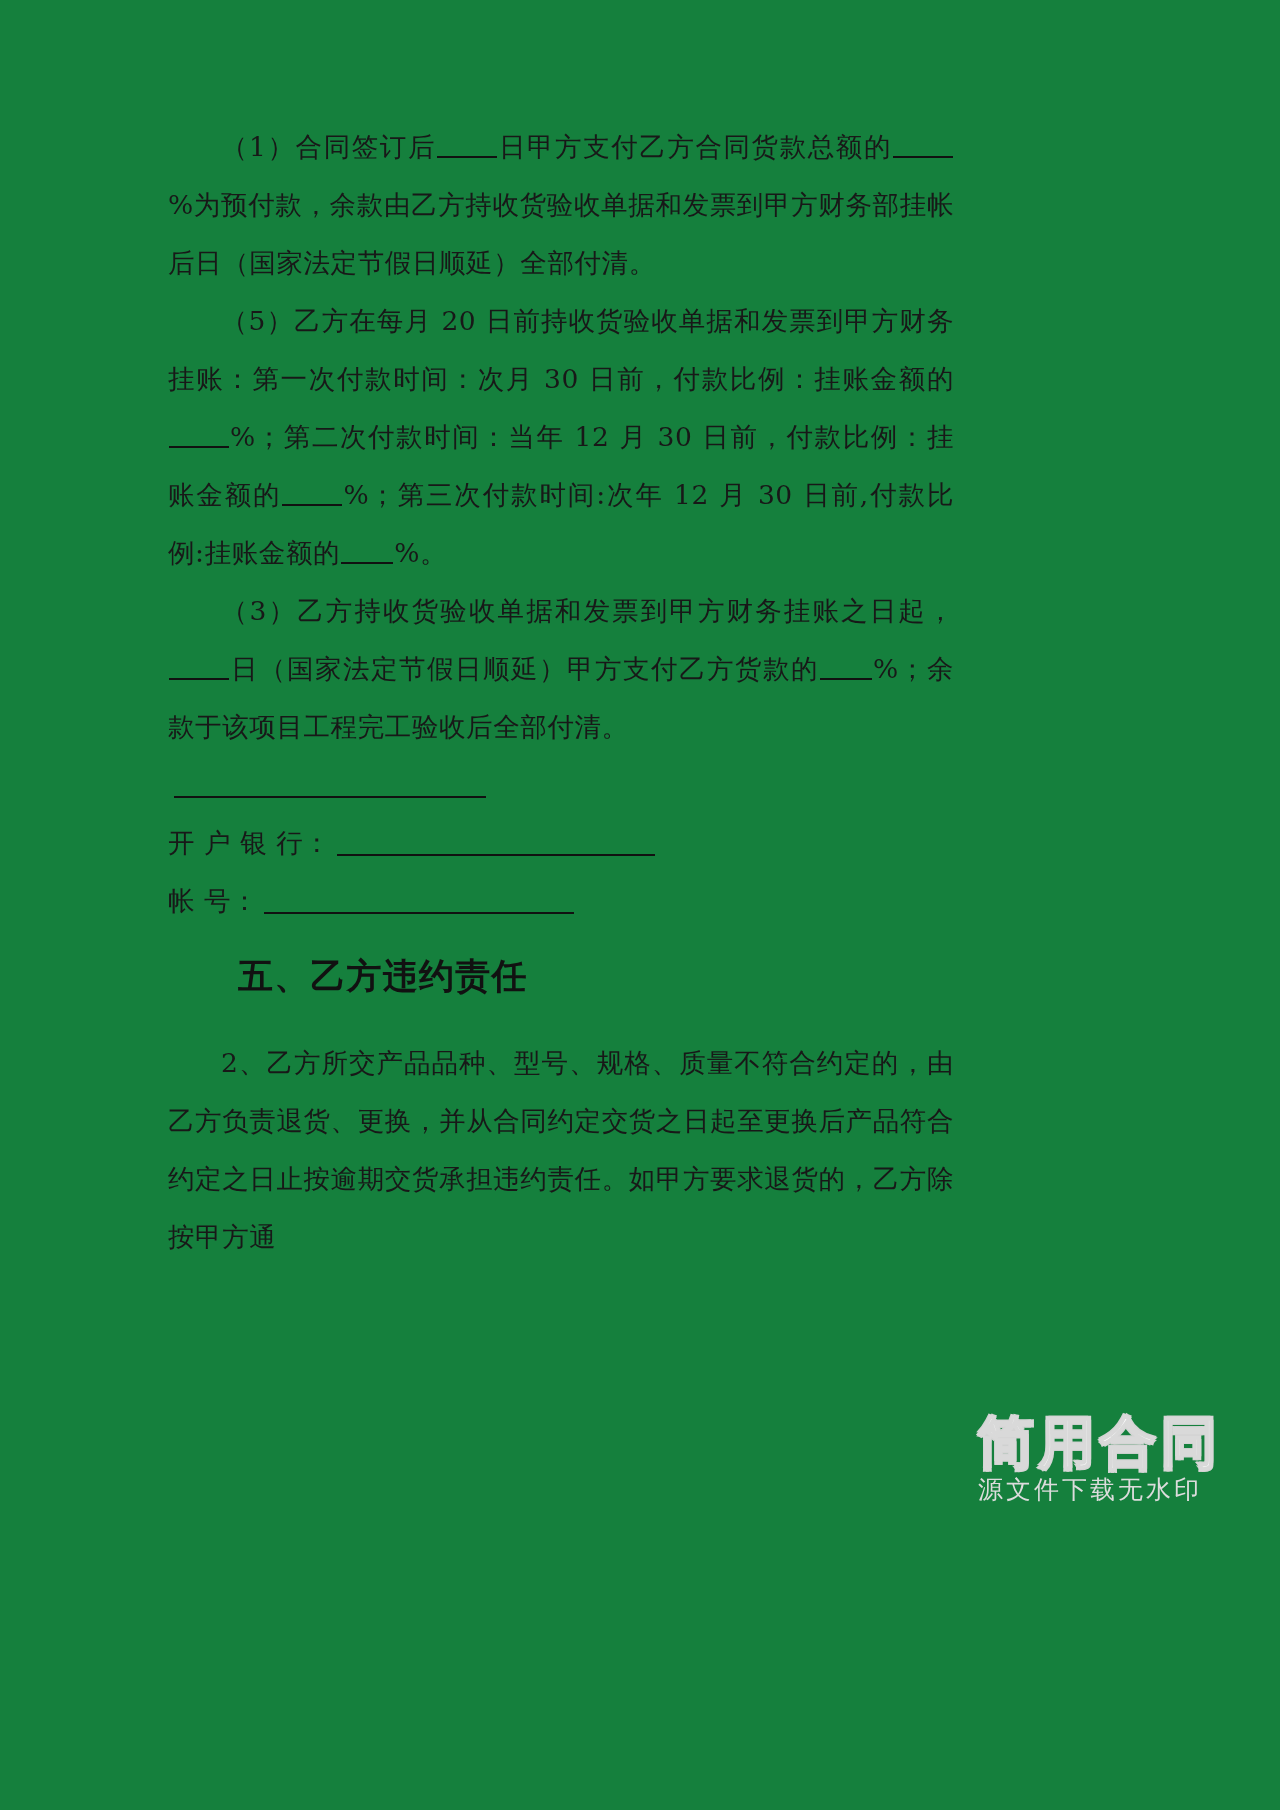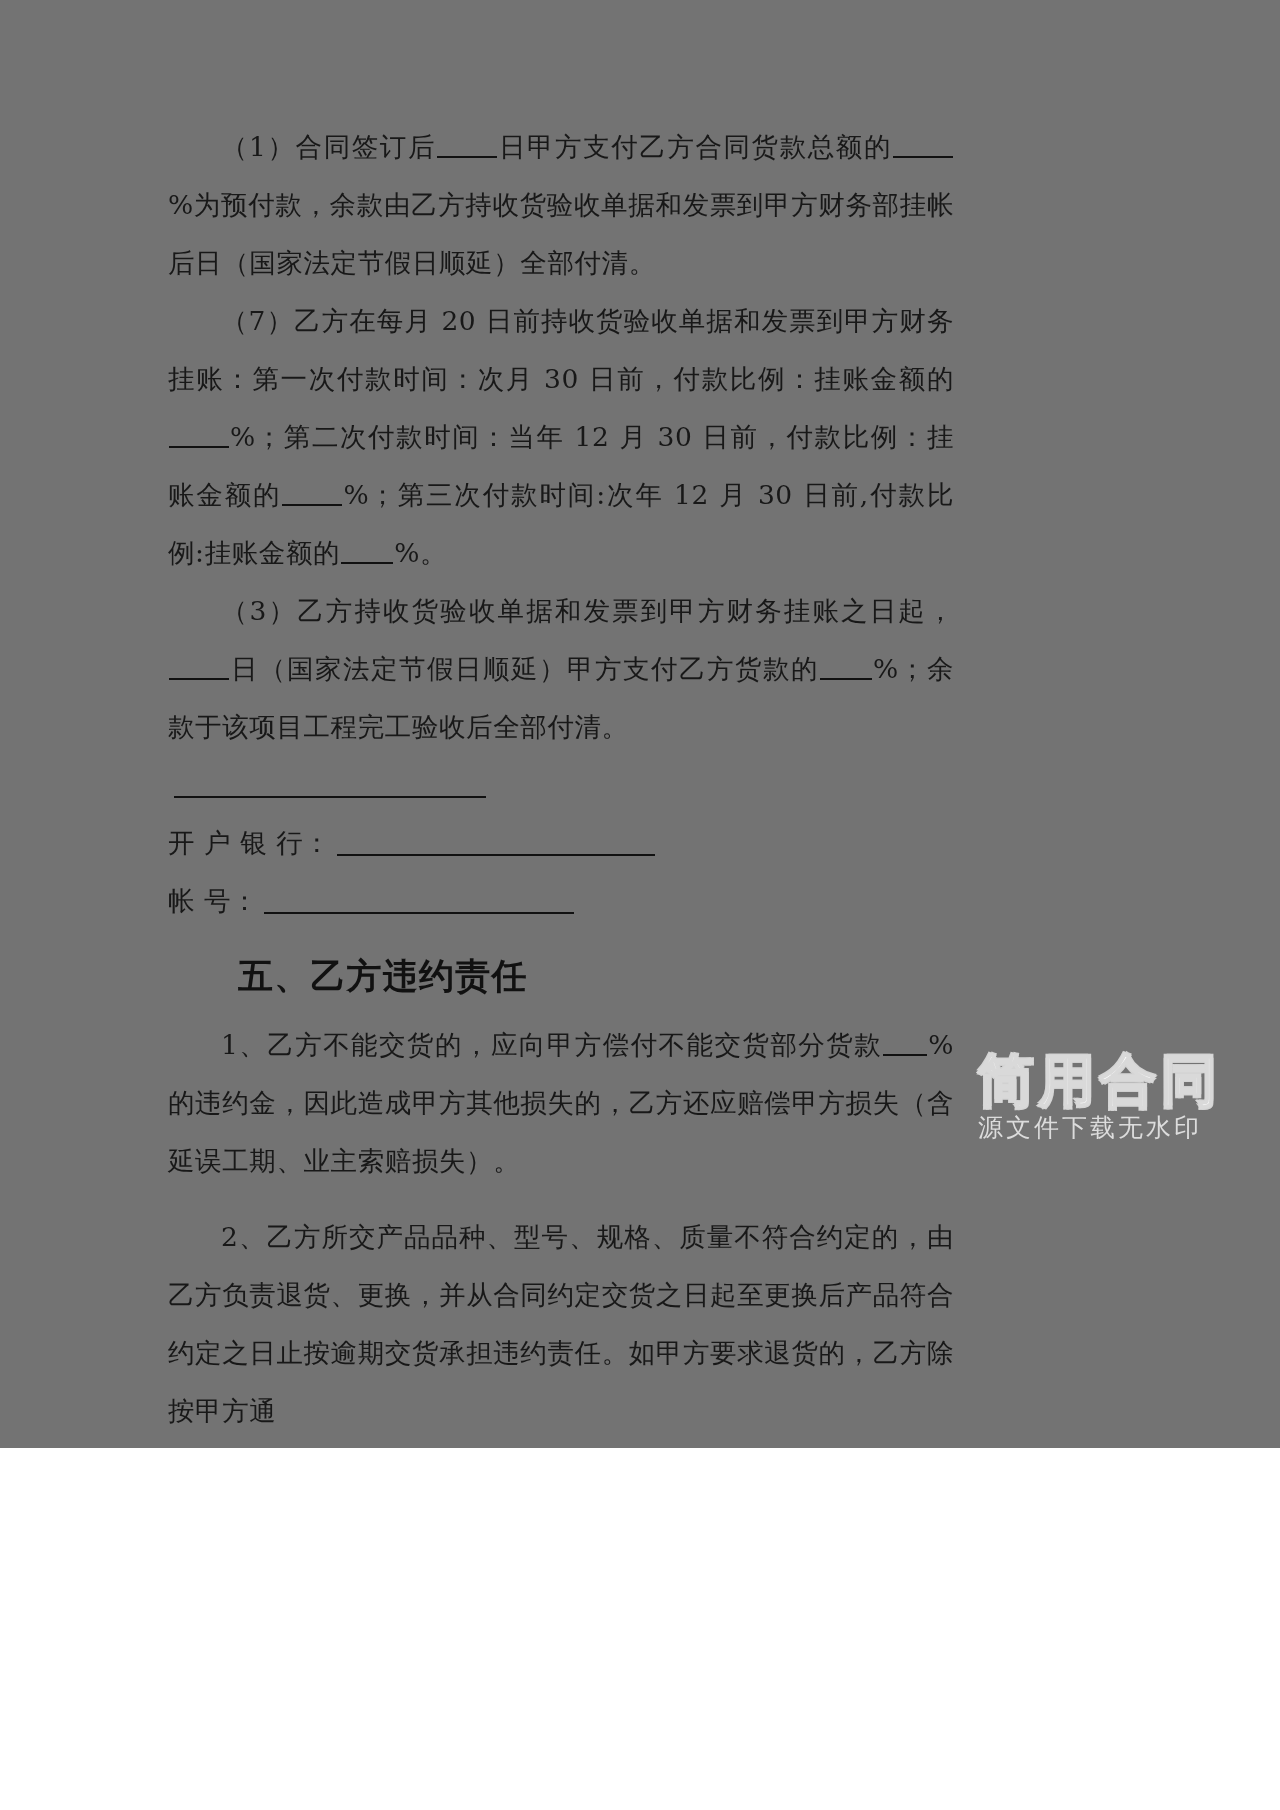--- a/index.html
+++ b/index.html
@@ -3,22 +3,22 @@
 <meta charset="utf-8">
 <style>
   html, body {
     margin: 0;
     padding: 0;
     background: #ffffff;
   }
   .page {
     position: relative;
     width: 1280px;
-    height: 1448px;
-    background: #737373;
+    height: 1810px;
+    background: #15803d;
     font-family: "DejaVu Serif", "Liberation Serif", serif;
     color: #1a1a1a;
     overflow: hidden;
     box-sizing: border-box;
   }
   .content {
     position: absolute;
     left: 168px;
     top: 118px;
     width: 786px;
@@ -113,38 +113,37 @@
 </style>
 </head>
 <body>
 
 <div class="page">
 
   <div class="content">
 
     <p class="para indent"><span>（1）合同签订后</span><span class="blank w-md"></span><span>日甲方支付乙方合同货款总额的</span><span class="blank w-md"></span><span>%为预付款，余款由乙方持收货验收单据和发票到甲方财务部挂帐后日（国家法定节假日顺延）全部付清。</span></p>
 
-    <p class="para indent"><span>（7）乙方在每月 20 日前持收货验收单据和发票到甲方财务挂账：第一次付款时间：次月 30 日前，付款比例：挂账金额的</span><span class="blank w-md"></span><span>%；第二次付款时间：当年 12 月 30 日前，付款比例：挂账金额的</span><span class="blank w-md"></span><span>%；第三次付款时间:次年 12 月 30 日前,付款比例:挂账金额的</span><span class="blank w-sm"></span><span>%。</span></p>
+    <p class="para indent"><span>（5）乙方在每月 20 日前持收货验收单据和发票到甲方财务挂账：第一次付款时间：次月 30 日前，付款比例：挂账金额的</span><span class="blank w-md"></span><span>%；第二次付款时间：当年 12 月 30 日前，付款比例：挂账金额的</span><span class="blank w-md"></span><span>%；第三次付款时间:次年 12 月 30 日前,付款比例:挂账金额的</span><span class="blank w-sm"></span><span>%。</span></p>
 
     <p class="para indent"><span>（3）乙方持收货验收单据和发票到甲方财务挂账之日起，</span><span class="blank w-md"></span><span>日（国家法定节假日顺延）甲方支付乙方货款的</span><span class="blank w-sm"></span><span>%；余款于该项目工程完工验收后全部付清。</span></p>
 
 
     <div class="field-row"><span class="field-rule rule-long"></span></div>
 
     <div class="field-row"><span class="field-label">开 户 银 行：</span><span class="field-rule rule-mid"></span></div>
 
     <div class="field-row"><span class="field-label">帐 号：</span><span class="field-rule rule-short"></span></div>
 
     <div class="spacer-sm"></div>
 
     <p class="section-heading">五、乙方违约责任</p>
 
     <div class="spacer-sm"></div>
 
-    <p class="para indent"><span>1、乙方不能交货的，应向甲方偿付不能交货部分货款</span><span class="blank w-xs"></span><span>%的违约金，因此造成甲方其他损失的，乙方还应赔偿甲方损失（含延误工期、业主索赔损失）。</span></p>
 
     <div class="spacer-md"></div>
 
     <p class="para indent"><span>2、乙方所交产品品种、型号、规格、质量不符合约定的，由乙方负责退货、更换，并从合同约定交货之日起至更换后产品符合约定之日止按逾期交货承担违约责任。如甲方要求退货的，乙方除按甲方通</span></p>
 
   </div>
 
   <div class="watermark">
     <div class="wm-main">简用合同</div>
     <div class="wm-sub">源文件下载无水印</div>

